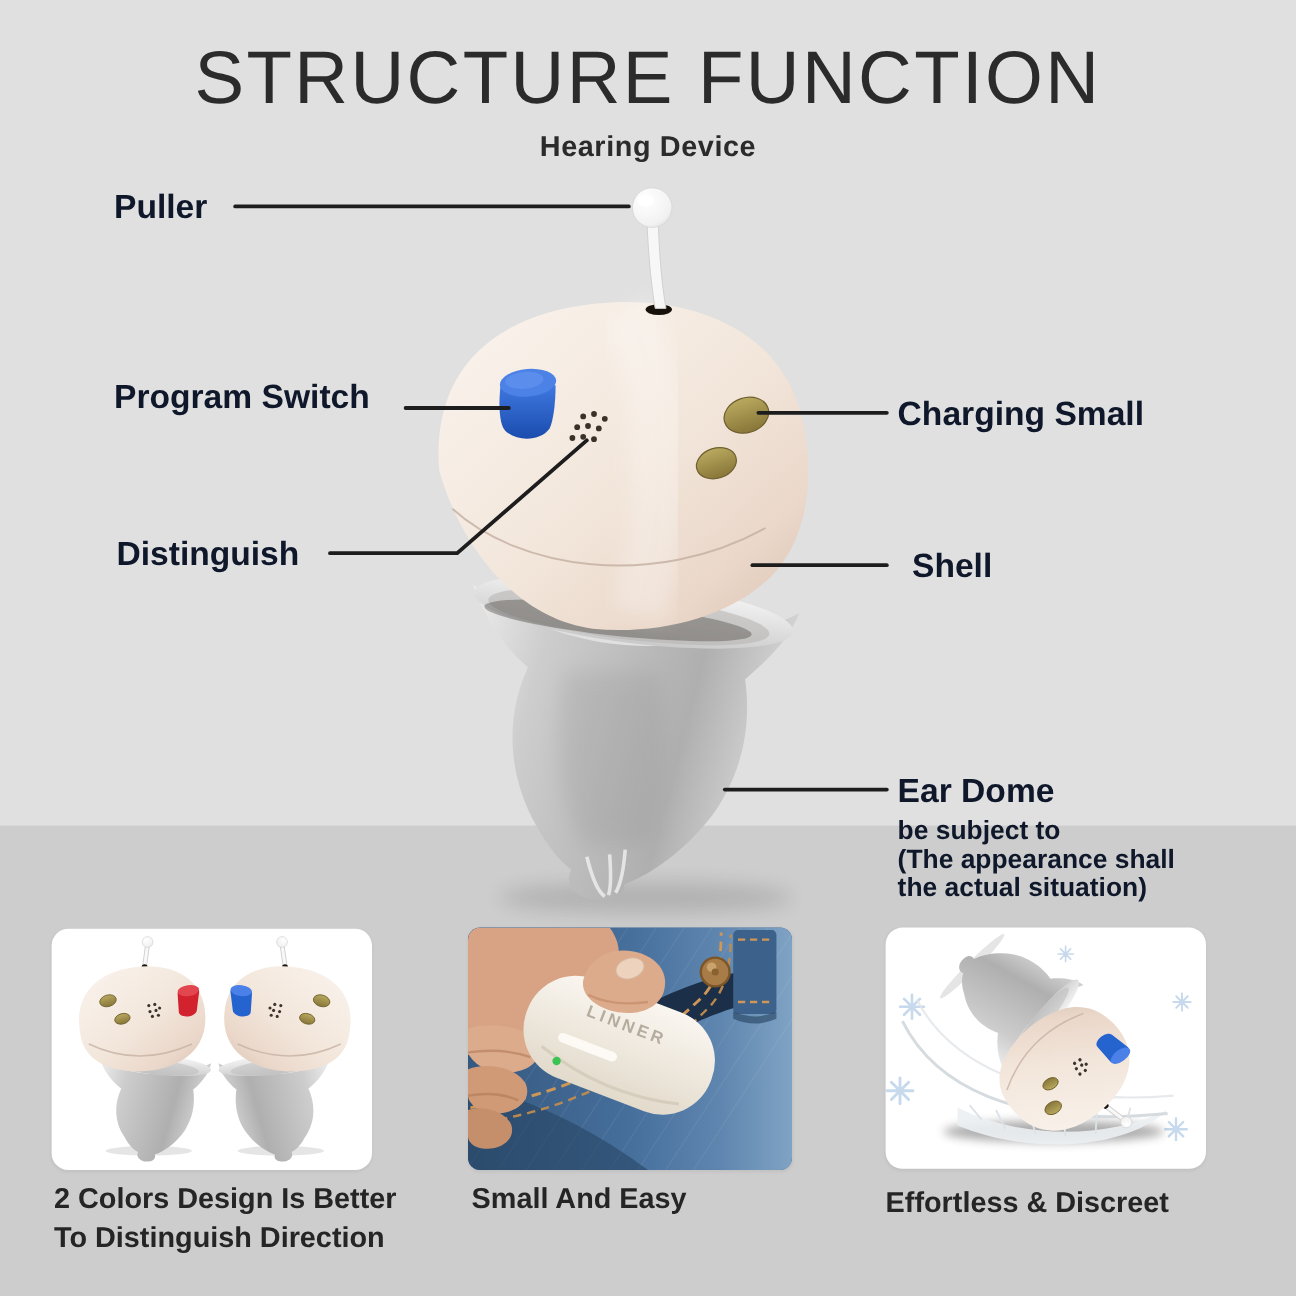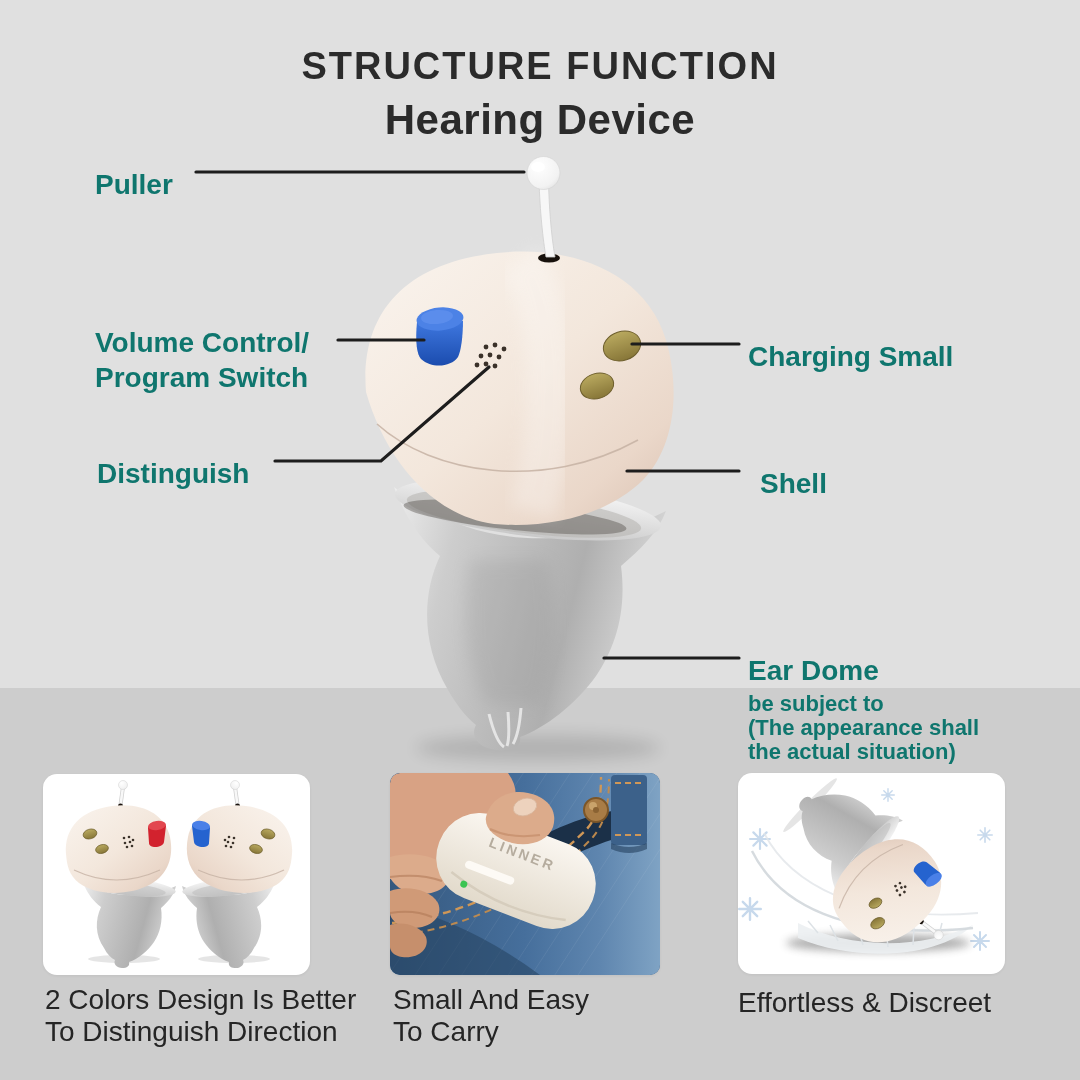--- a/index.html
+++ b/index.html
@@ -3,38 +3,38 @@
 <meta charset="utf-8">
 <style>
   html,body { margin:0; padding:0; background:#e0e0e0; }
   .poster {
     position:relative; width:1080px; height:1080px; overflow:hidden;
     background:#e0e0e0; font-family:"Liberation Sans", sans-serif;
   }
   .bg-bottom { position:absolute; left:0; top:688px; width:1080px; height:392px; background:#cdcdcd; }
   .art { position:absolute; left:0; top:0; width:1080px; height:1080px; z-index:1; }
   .header { position:absolute; top:30px; left:0; width:1080px; text-align:center; z-index:3; color:#2b2b2b; }
-  .title { font-size:38px; font-weight:bold; letter-spacing:2px;margin-top:15px; }
-  .subtitle { font-size:42px; font-weight:bold; margin-top:8px; letter-spacing:0.5px;text-align:center; }
-  .lbl { position:absolute; z-index:3; color:#0f766e; font-size:28px; font-weight:bold; line-height:35px;margin-top:12px; }
+  .title { font-size:62px; font-weight:normal; letter-spacing:2px; }
+  .subtitle { font-size:24px; font-weight:bold; margin-top:8px; letter-spacing:0.5px;text-align:center; }
+  .lbl { position:absolute; z-index:3; color:#0f172a; font-size:28px; font-weight:bold; line-height:35px; }
   .lbl .line { display:block; }
   #lbl-puller { left:95px; top:155px; }
   #lbl-volume { left:95px; top:313px; }
   #lbl-mic { left:97px; top:444px; }
   #lbl-charge { left:748px; top:327px; }
   #lbl-shell { left:760px; top:454px; }
   #lbl-dome { left:748px; top:641px; }
   .dome-note { font-size:22px; line-height:24px; margin-top:4px; font-weight:bold; }
   .dome-note .line { display:block; }
   .card { position:absolute; z-index:2; background:#ffffff; border-radius:14px; box-shadow:0 1px 3px rgba(0,0,0,0.06); }
   .card svg { display:block; width:100%; height:100%; border-radius:inherit; }
   #card-colors { left:43px; top:774px; width:267px; height:201px; }
   #card-carry { left:390px; top:773px; width:270px; height:202px; border-radius:10px; overflow:hidden; background:#46709c; }
   #card-discreet { left:738px; top:773px; width:267px; height:201px; }
-  .caption { position:absolute; z-index:3; color:#252525; font-size:28px; font-weight:normal; line-height:32px; }
+  .caption { position:absolute; z-index:3; color:#252525; font-size:24px; font-weight:bold; line-height:32px; }
   .caption .line { display:block; }
   #cap-colors { left:45px; top:984px; }
   #cap-carry { left:393px; top:984px; }
   #cap-discreet { left:738px; top:987px; }
 </style>
 </head>
 <body>
 
 <div class="poster">
 
@@ -178,21 +178,20 @@
       <path d="M632 344 L739 344"></path>
       <path d="M627 471 L739 471"></path>
       <path d="M604 658 L739 658"></path>
     </g>
   </svg>
 
   <div class="lbl" id="lbl-puller">
     <span class="line">Puller</span>
   </div>
   <div class="lbl" id="lbl-volume">
-    <span class="line">Volume Control/</span>
     <span class="line">Program Switch</span>
   </div>
   <div class="lbl" id="lbl-mic">
     <span class="line">Distinguish</span>
   </div>
   <div class="lbl" id="lbl-charge">
     <span class="line">Charging Small</span>
   </div>
   <div class="lbl" id="lbl-shell">
     <span class="line">Shell</span>
@@ -279,19 +278,18 @@
       <use href="#mini" transform="translate(133,96) rotate(135) scale(-1.05 1.05) translate(-58 -97)" style="--btn:#2563cf; --btnTop:#4a80e8"></use>
     </svg>
   </div>
 
   <div class="caption" id="cap-colors">
     <span class="line">2 Colors Design Is Better</span>
     <span class="line">To Distinguish Direction</span>
   </div>
   <div class="caption" id="cap-carry">
     <span class="line">Small And Easy</span>
-    <span class="line">To Carry</span>
   </div>
   <div class="caption" id="cap-discreet">
     <span class="line">Effortless &amp; Discreet</span>
   </div>
 
 </div>
 
 </body></html>

